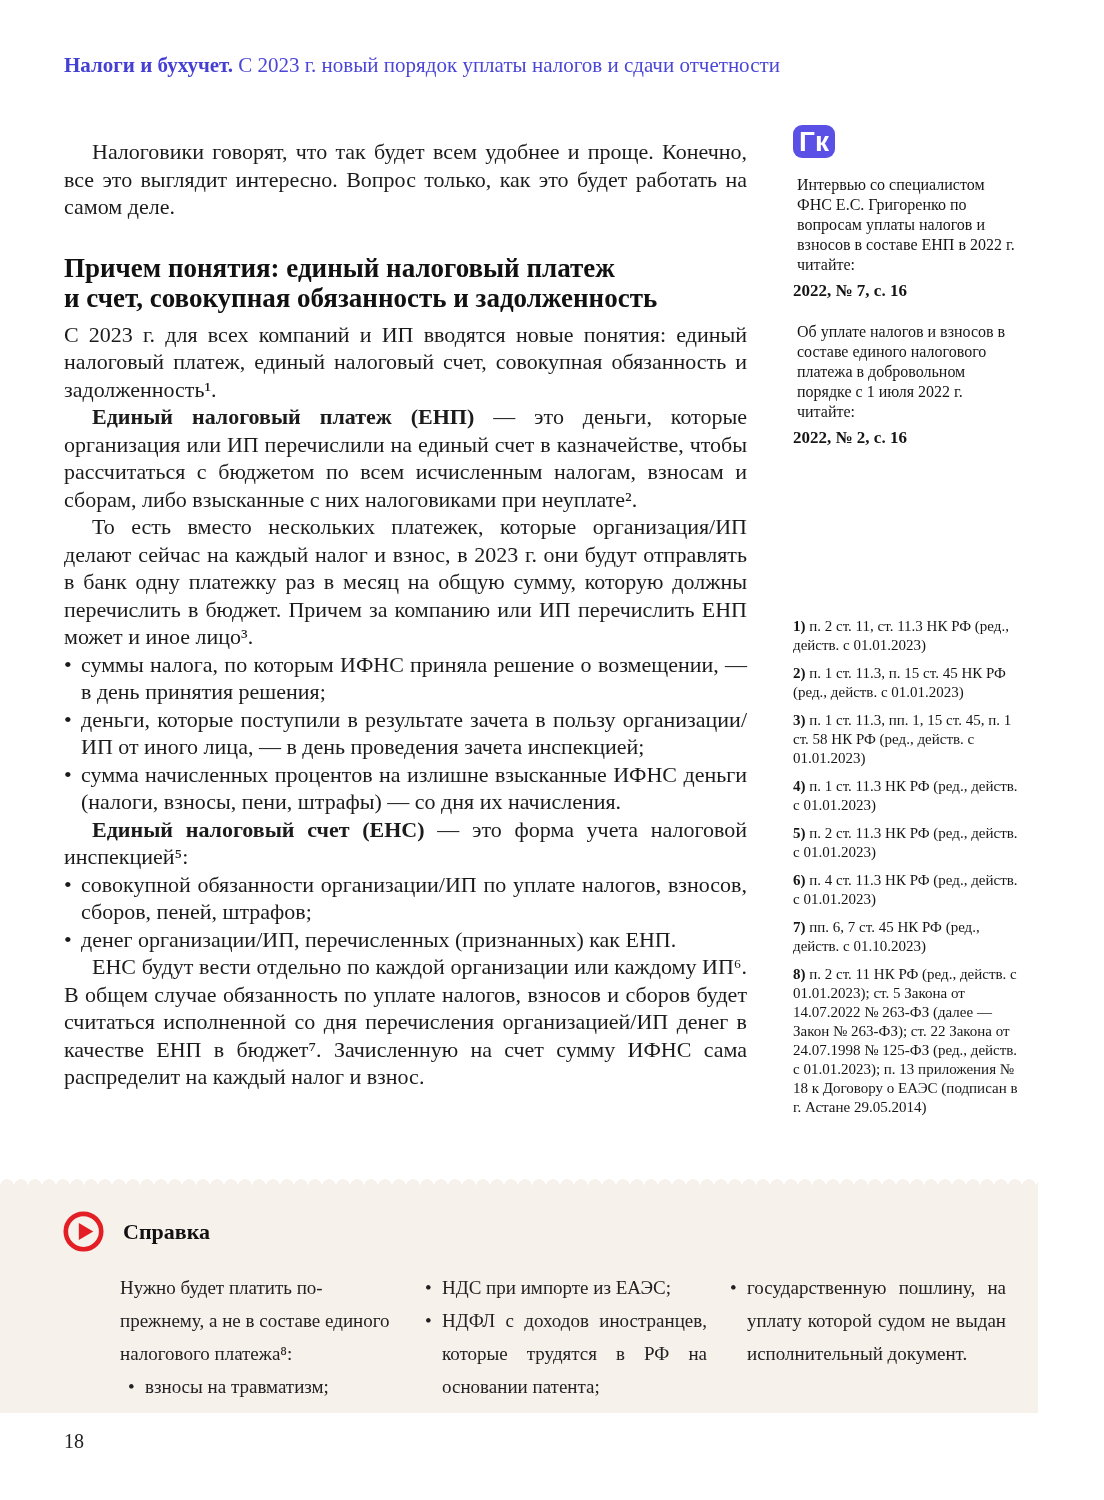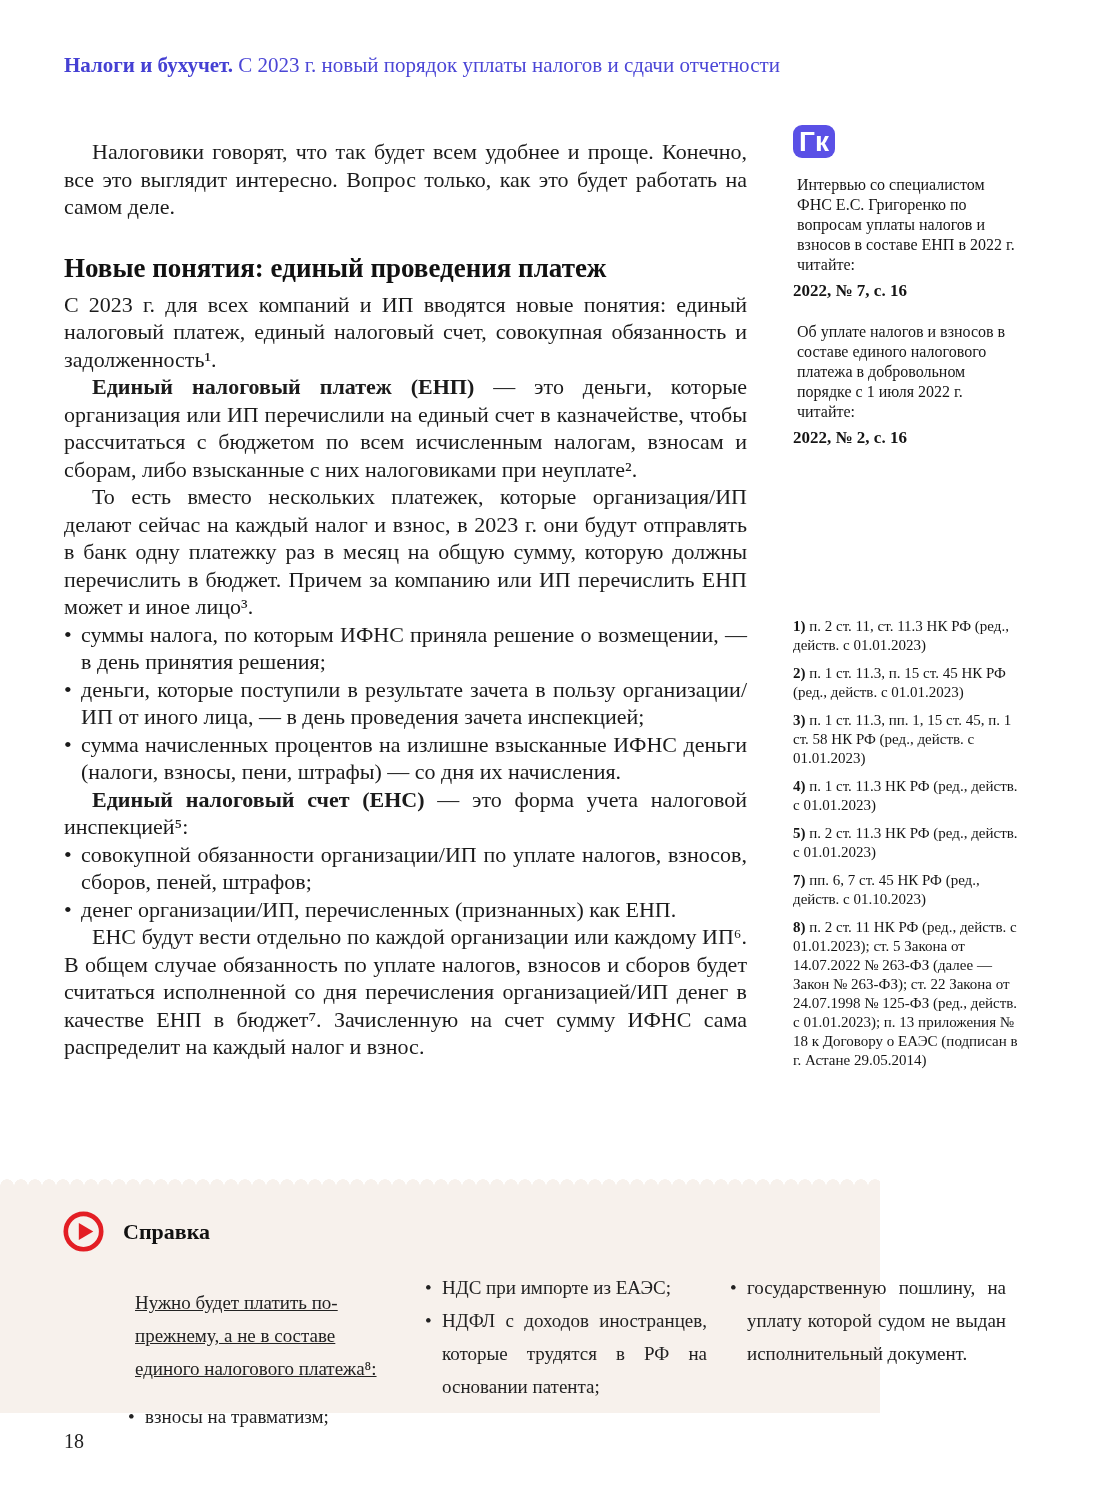--- a/index.html
+++ b/index.html
@@ -51,38 +51,38 @@
   .ref{font-weight:bold; font-size:17px; margin:6px 0 21px 0;}
   .footnotes{
     position:absolute; left:0; top:492px; width:228px;
     font-size:15px; line-height:19px;
   }
   .fn{margin:0 0 9px 0;}
   .fn b{font-weight:bold;}
 
   
   .spravka{
-    position:absolute; left:0; top:1186px; width:880px; height:227px;
+    position:absolute; left:0; top:1186px; width:1038px; height:227px;
     background:#f7f1ec;
   }
   .scallop{
     position:absolute; left:0; top:-7px; width:100%; height:7px;
     background-image:radial-gradient(circle at 7px 7px, #f7f1ec 6.5px, rgba(247,241,236,0) 7px);
     background-size:14px 7px; background-repeat:repeat-x;
   }
   .spravka-head{
     position:absolute; left:63px; top:25px;
     display:flex; align-items:center; gap:19px;
   }
   .spravka-title{font-weight:bold; font-size:22px; color:#111;}
   .col{position:absolute; top:85px; font-size:19px; line-height:33px; color:#222;}
   .col-1{left:120px; width:276px;}
   .col-2{left:425px; width:282px;}
   .col-3{left:730px; width:276px;}
-  .col p{margin:15px;text-decoration:underline;}
+  .col p{margin:0;}
   .col .bullet-marker{width:17px;}
   .col1-sub{margin-left:8px;}
 
   .pagenum{
     position:absolute; left:64px; top:1430px;
     font-size:20px; color:#222;
   }
 </style>
 </head>
 <body>
@@ -90,21 +90,22 @@
 <div class="page">
 
   <div class="kicker">
     <span class="brand">Налоги и бухучет.</span>
     <span class="ktitle">С 2023 г. новый порядок уплаты налогов и сдачи отчетности</span>
   </div>
 
   <div class="main">
     <p class="indent">Налоговики говорят, что так будет всем удобнее и проще. Конечно, все это выглядит интересно. Вопрос только, как это будет работать на самом деле.</p>
     <h2>
-      <span>Новые понятия: единый проведения платеж</span><br>
+      <span>Причем понятия: единый налоговый платеж</span><br>
+      <span>и счет, совокупная обязанность и задолженность</span>
     </h2>
     <p>С 2023 г. для всех компаний и ИП вводятся новые понятия: единый налоговый платеж, единый налоговый счет, совокупная обязанность и задолженность¹.</p>
     <p class="indent"><b>Единый налоговый платеж (ЕНП)</b><span> — это деньги, которые организация или ИП перечислили на единый счет в казначействе, чтобы рассчитаться с бюджетом по всем исчисленным налогам, взносам и сборам, либо взысканные с них налоговиками при неуплате².</span></p>
     <p class="indent">То есть вместо нескольких платежек, которые организация/ИП делают сейчас на каждый налог и взнос, в 2023 г. они будут отправлять в банк одну платежку раз в месяц на общую сумму, которую должны перечислить в бюджет. Причем за компанию или ИП перечислить ЕНП может и иное лицо³.</p>
 
     <div class="bullet-row">
       <span class="bullet-marker">•</span>
       <span class="bullet-text">суммы налога, по которым ИФНС приняла решение о возмещении, — в день принятия решения;</span>
     </div>
     <div class="bullet-row">
@@ -138,20 +139,21 @@
 
     <p class="note">Об уплате налогов и взносов в составе единого налогового платежа в добровольном порядке с 1 июля 2022 г. читайте:</p>
     <p class="ref">2022, № 2, с. 16</p>
 
     <div class="footnotes">
       <p class="fn"><b>1)</b> <span>п. 2 ст. 11, ст. 11.3 НК РФ (ред., действ. с 01.01.2023)</span></p>
       <p class="fn"><b>2)</b> <span>п. 1 ст. 11.3, п. 15 ст. 45 НК РФ (ред., действ. с 01.01.2023)</span></p>
       <p class="fn"><b>3)</b> <span>п. 1 ст. 11.3, пп. 1, 15 ст. 45, п. 1 ст. 58 НК РФ (ред., действ. с 01.01.2023)</span></p>
       <p class="fn"><b>4)</b> <span>п. 1 ст. 11.3 НК РФ (ред., действ. с 01.01.2023)</span></p>
       <p class="fn"><b>5)</b> <span>п. 2 ст. 11.3 НК РФ (ред., действ. с 01.01.2023)</span></p>
+      <p class="fn"><b>6)</b> <span>п. 4 ст. 11.3 НК РФ (ред., действ. с 01.01.2023)</span></p>
       <p class="fn"><b>7)</b> <span>пп. 6, 7 ст. 45 НК РФ (ред., действ. с 01.10.2023)</span></p>
       <p class="fn"><b>8)</b> <span>п. 2 ст. 11 НК РФ (ред., действ. с 01.01.2023); ст. 5 Закона от 14.07.2022 № 263-ФЗ (далее — Закон № 263-ФЗ); ст. 22 Закона от 24.07.1998 № 125-ФЗ (ред., действ. с 01.01.2023); п. 13 приложения № 18 к Договору о ЕАЭС (подписан в г. Астане 29.05.2014)</span></p>
     </div>
   </aside>
 
   <section class="spravka">
     <div class="scallop"></div>
 
     <div class="spravka-head">
       <svg width="41" height="41" viewBox="0 0 44 44" aria-hidden="true">

